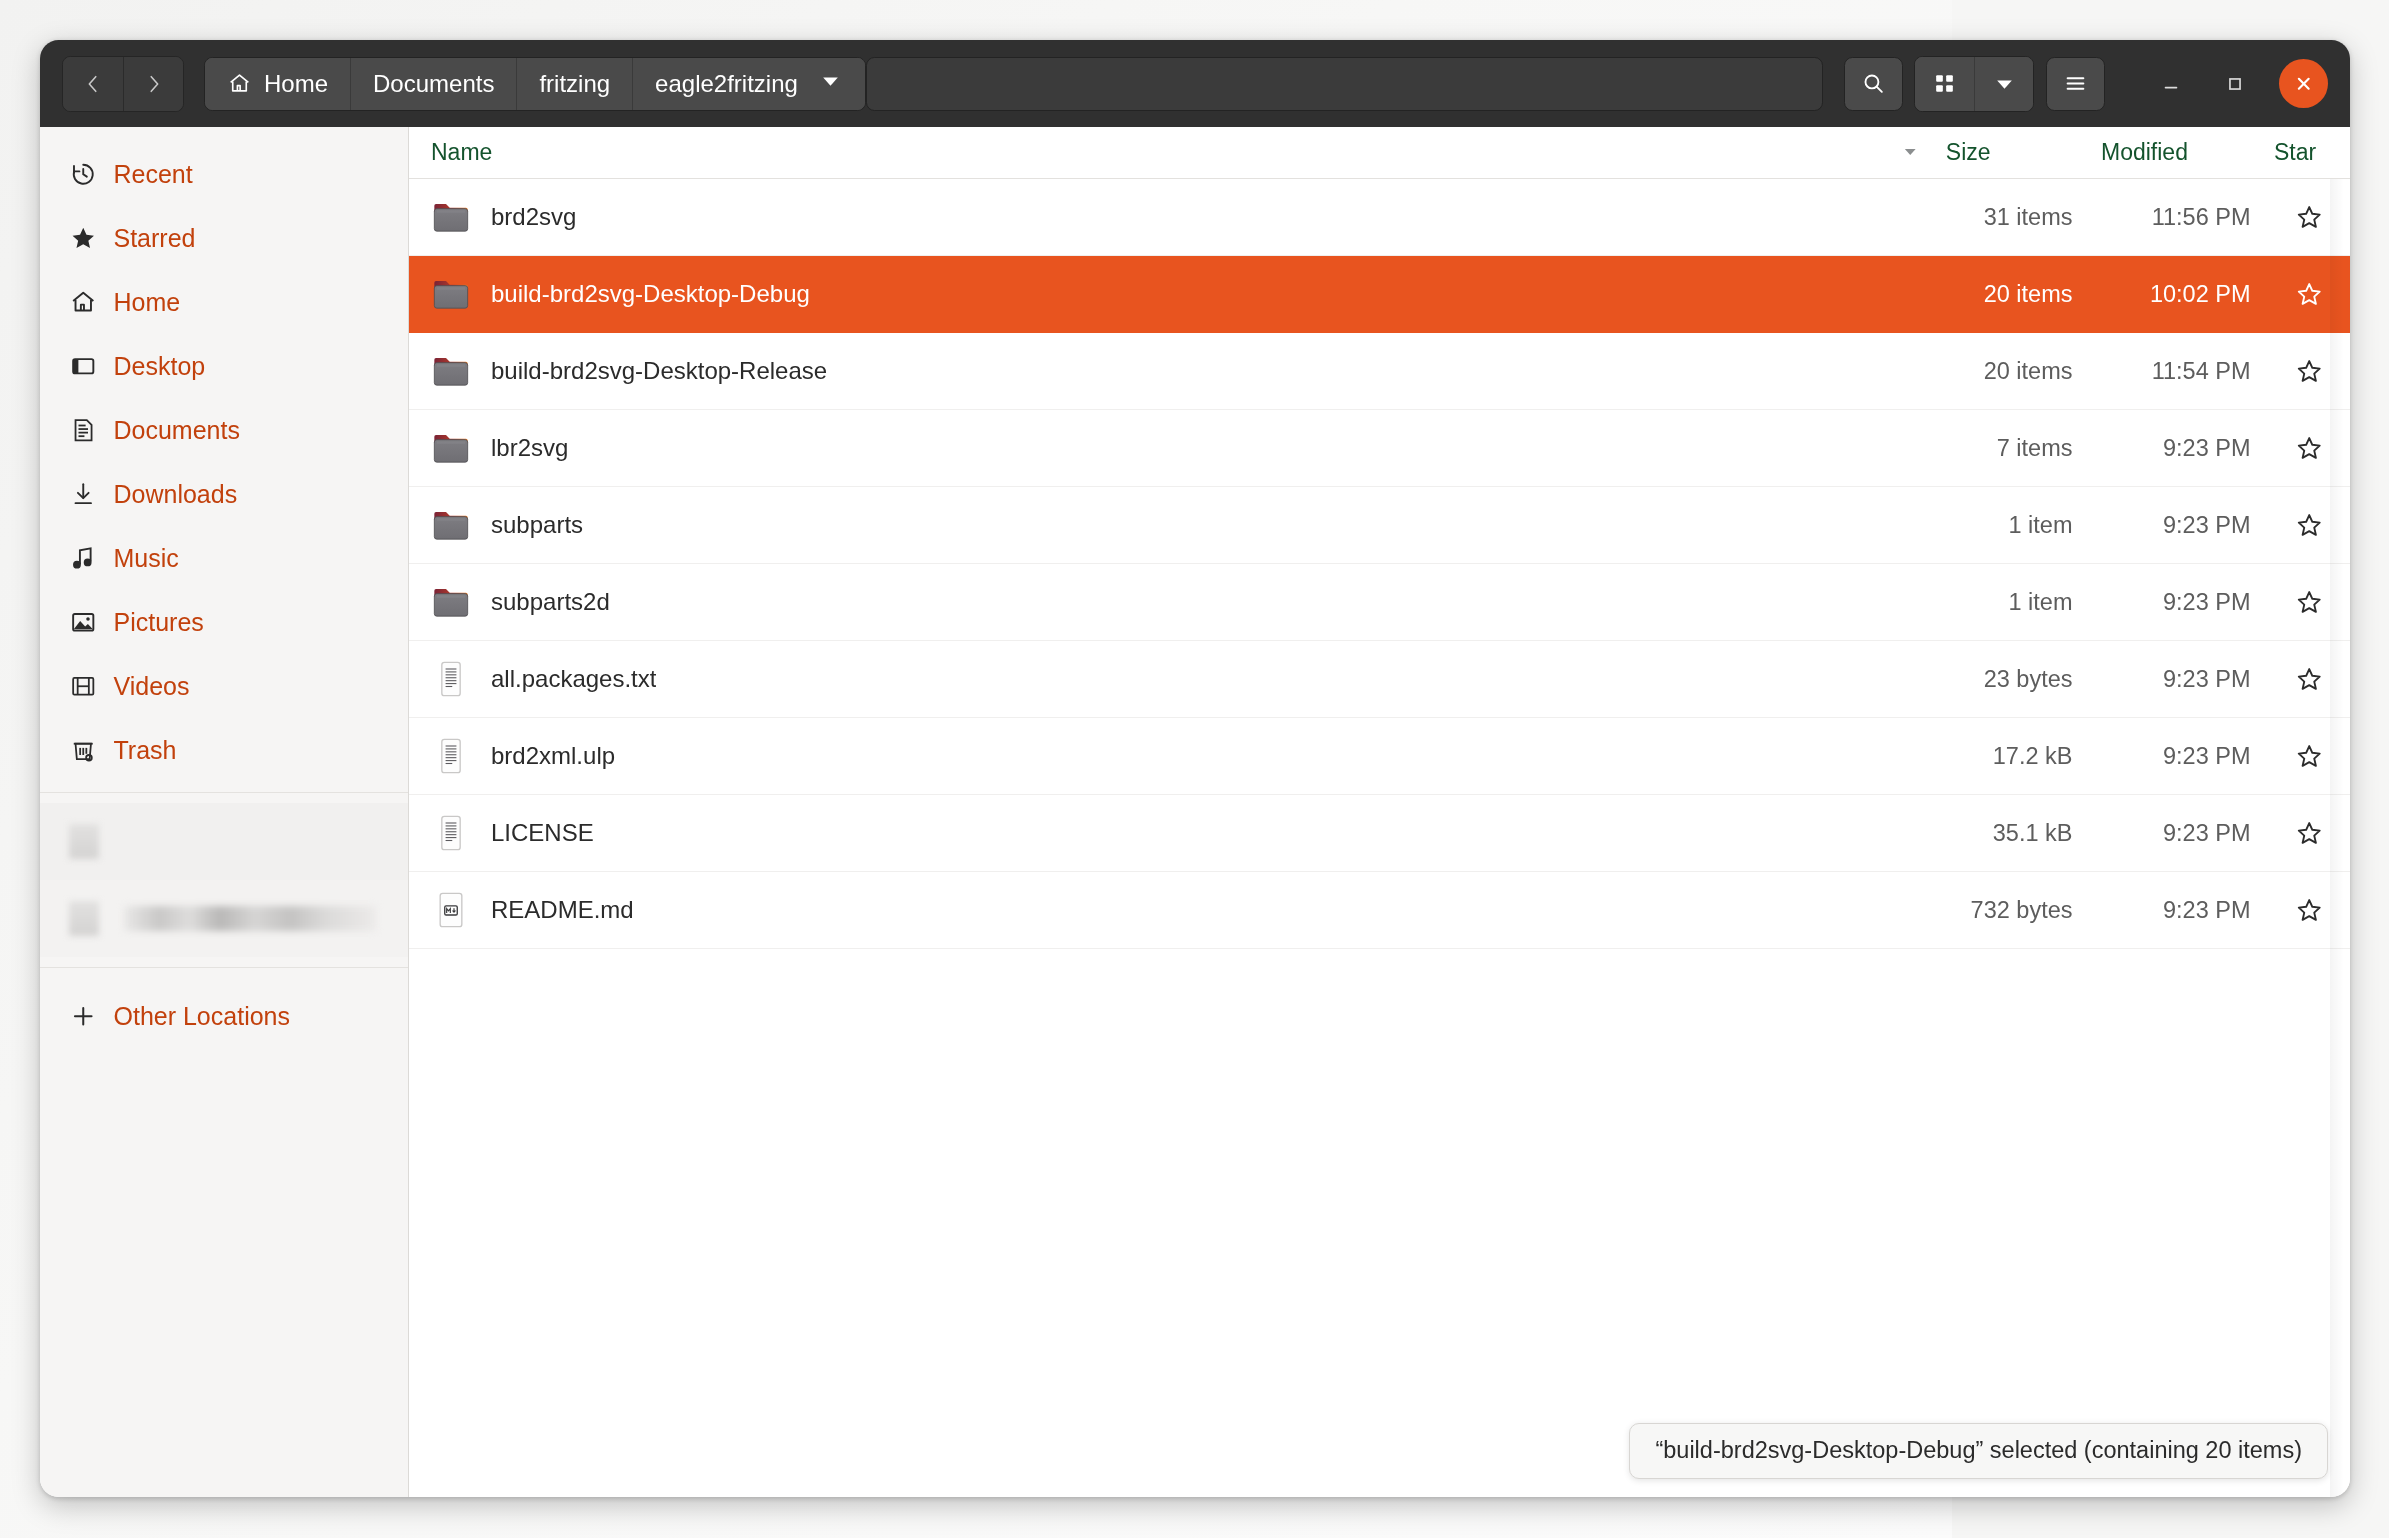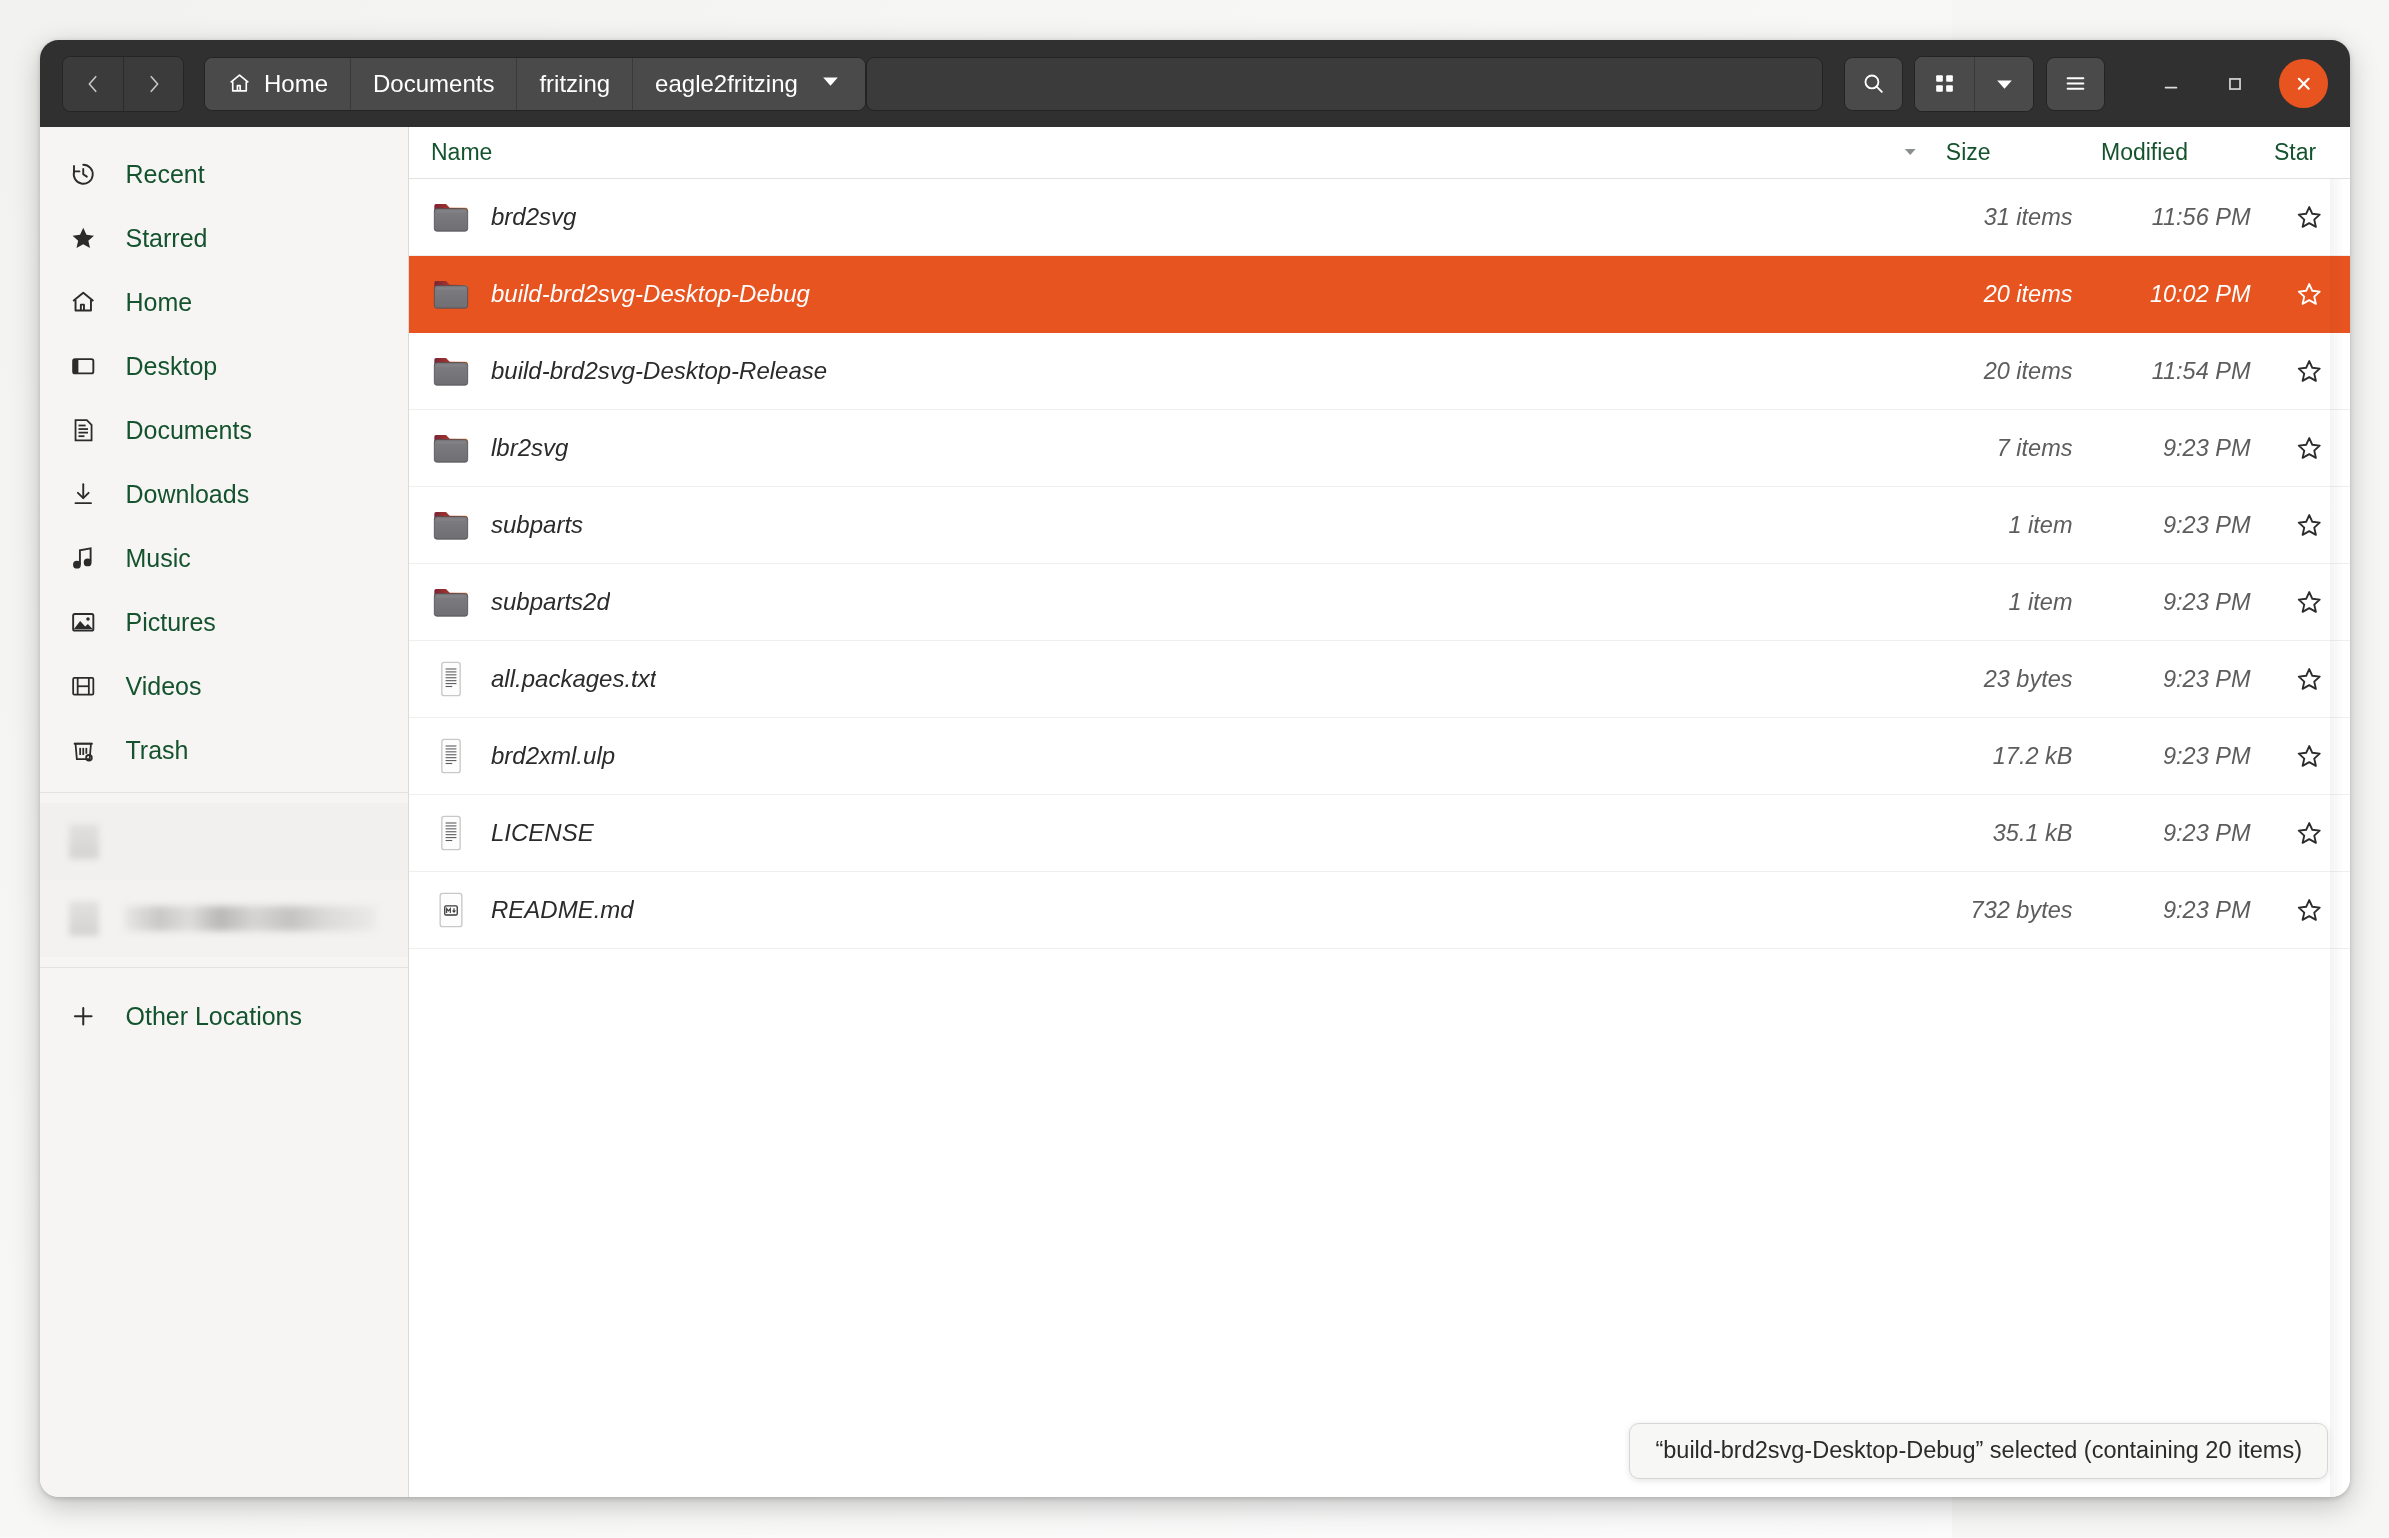--- a/index.html
+++ b/index.html
@@ -125,24 +125,24 @@
   .sidebar {
     width: 369px;
     background: #f6f5f4;
     border-right: 0.8px solid #dcdad7;
     padding-top: 15px;
     flex: none;
     display: flex; flex-direction: column;
   }
   .side-item {
     display: flex; align-items: center;
-    gap: 27px;
+    gap: 15px;
     height: 64px;
     padding: 0 28.5px;
-    color: #14532d;
+    color: #c2410c;
     font-size: 25px;
     border-radius: 0;
   }
   .side-item .ico { width: 30px; height: 30px; display: flex; align-items: center; justify-content: center; flex: none; color: #2b2b2b; }
   .side-item .ico svg { width: 28.5px; height: 28.5px; }
   .side-sep { height: 0.8px; background: #e4e2df; margin: 10px 0; }
 
   .blur-row {
     display: flex; align-items: center; gap: 25px;
     height: 77px; padding: 0 28.5px;
@@ -182,21 +182,20 @@
   .col-mod { width: 168px; text-align: left; margin-left: 7px; }
   .col-star { width: 81px; text-align: left; padding-left: 5px; }
 
   .rows { flex: 1; overflow: hidden; }
   .row {
     display: flex; align-items: center;
     height: 77px;
     font-size: 24px;
     color: #2b2b2b;
     border-bottom: 0.8px solid #f0efee;
-    font-style: italic;
   }
   .row.selected { background: #e8541f; color: #ffffff; border-bottom-color: #e8541f; }
   .r-name { flex: 1; display: flex; align-items: center; gap: 20px; padding-left: 22px; min-width: 0; }
   .r-name .label { white-space: nowrap; overflow: hidden; text-overflow: ellipsis; }
   .r-size { width: 160px; text-align: right; padding-right: 28.5px; color: #5d5d5d; font-size: 23.5px; }
   .r-mod  { width: 168px; text-align: right; padding-right: 18.5px; color: #5d5d5d; font-size: 23.5px; }
   .r-star { width: 81px; display: flex; align-items: center; justify-content: center; }
   .row.selected .r-size, .row.selected .r-mod { color: #ffffff; }
   .r-star svg { width: 28.5px; height: 28.5px; }
 

